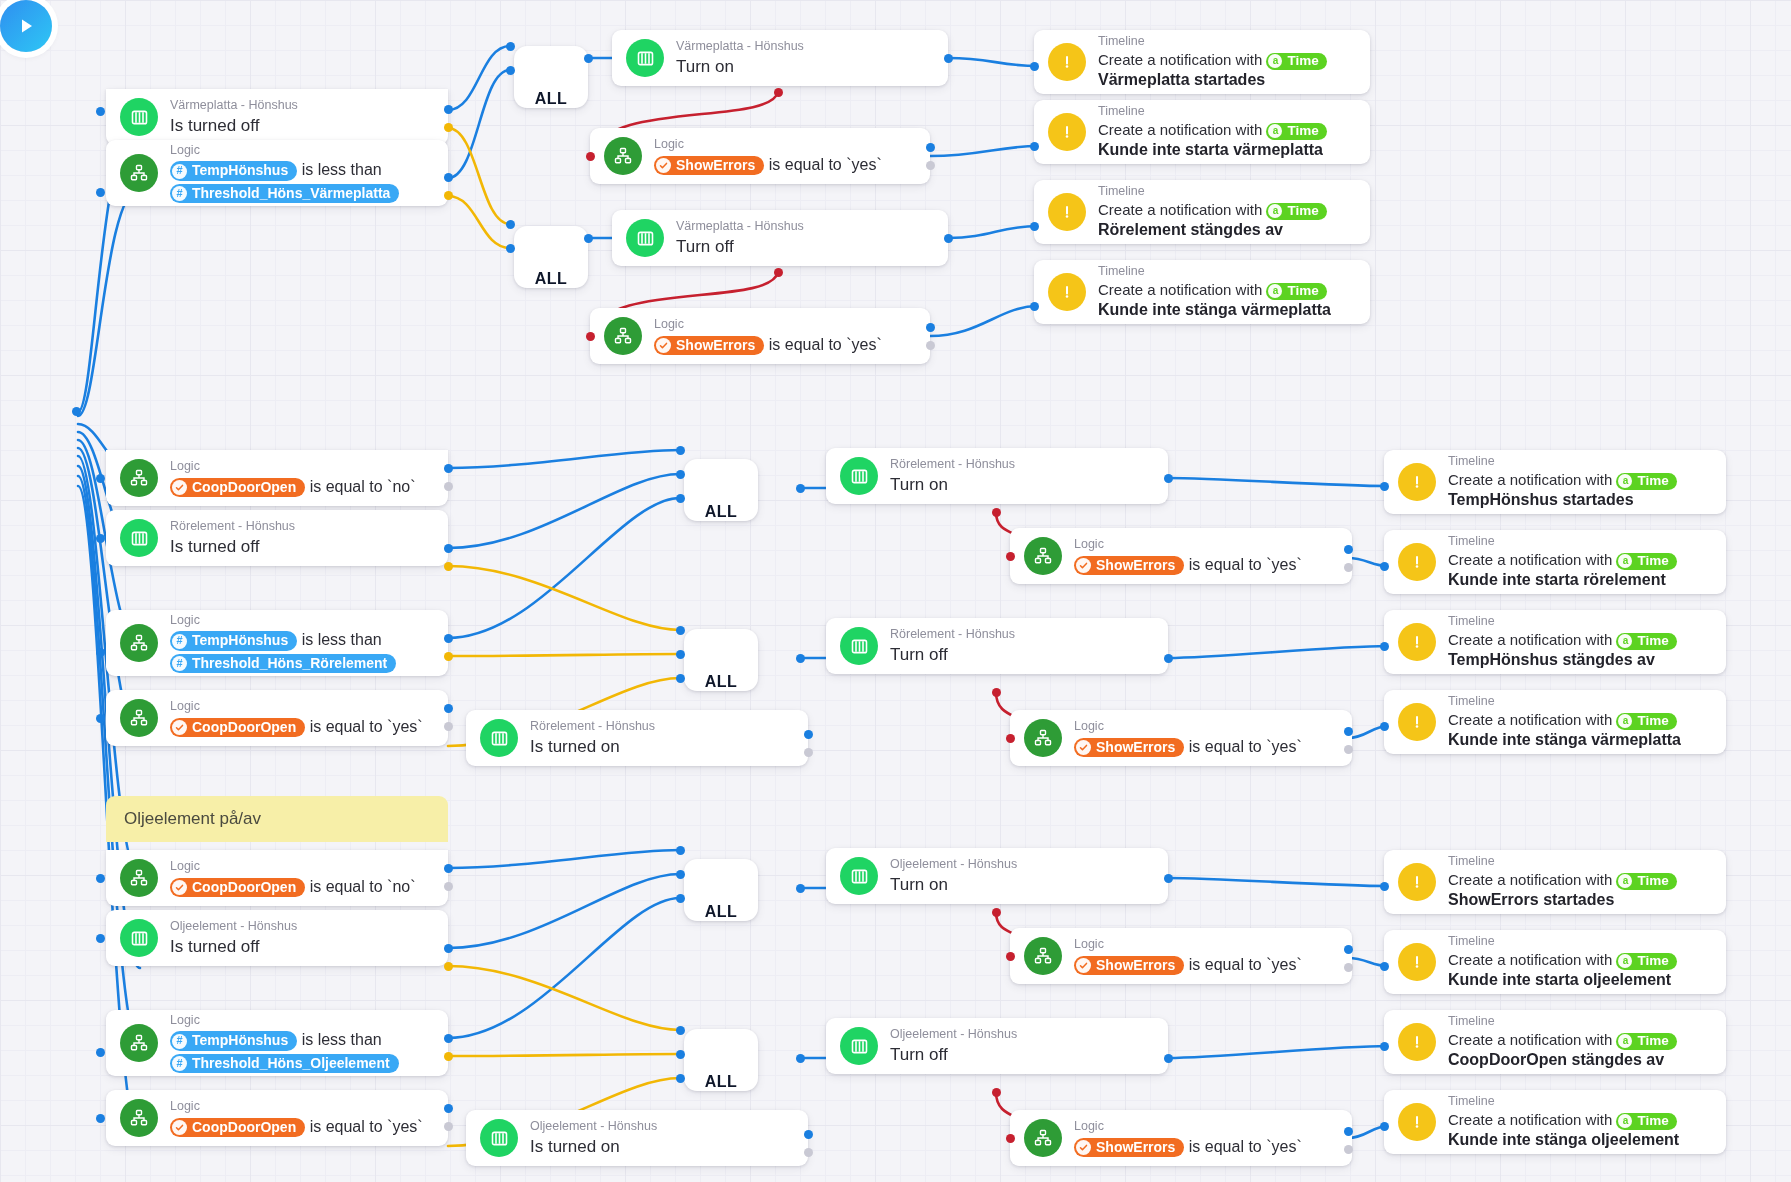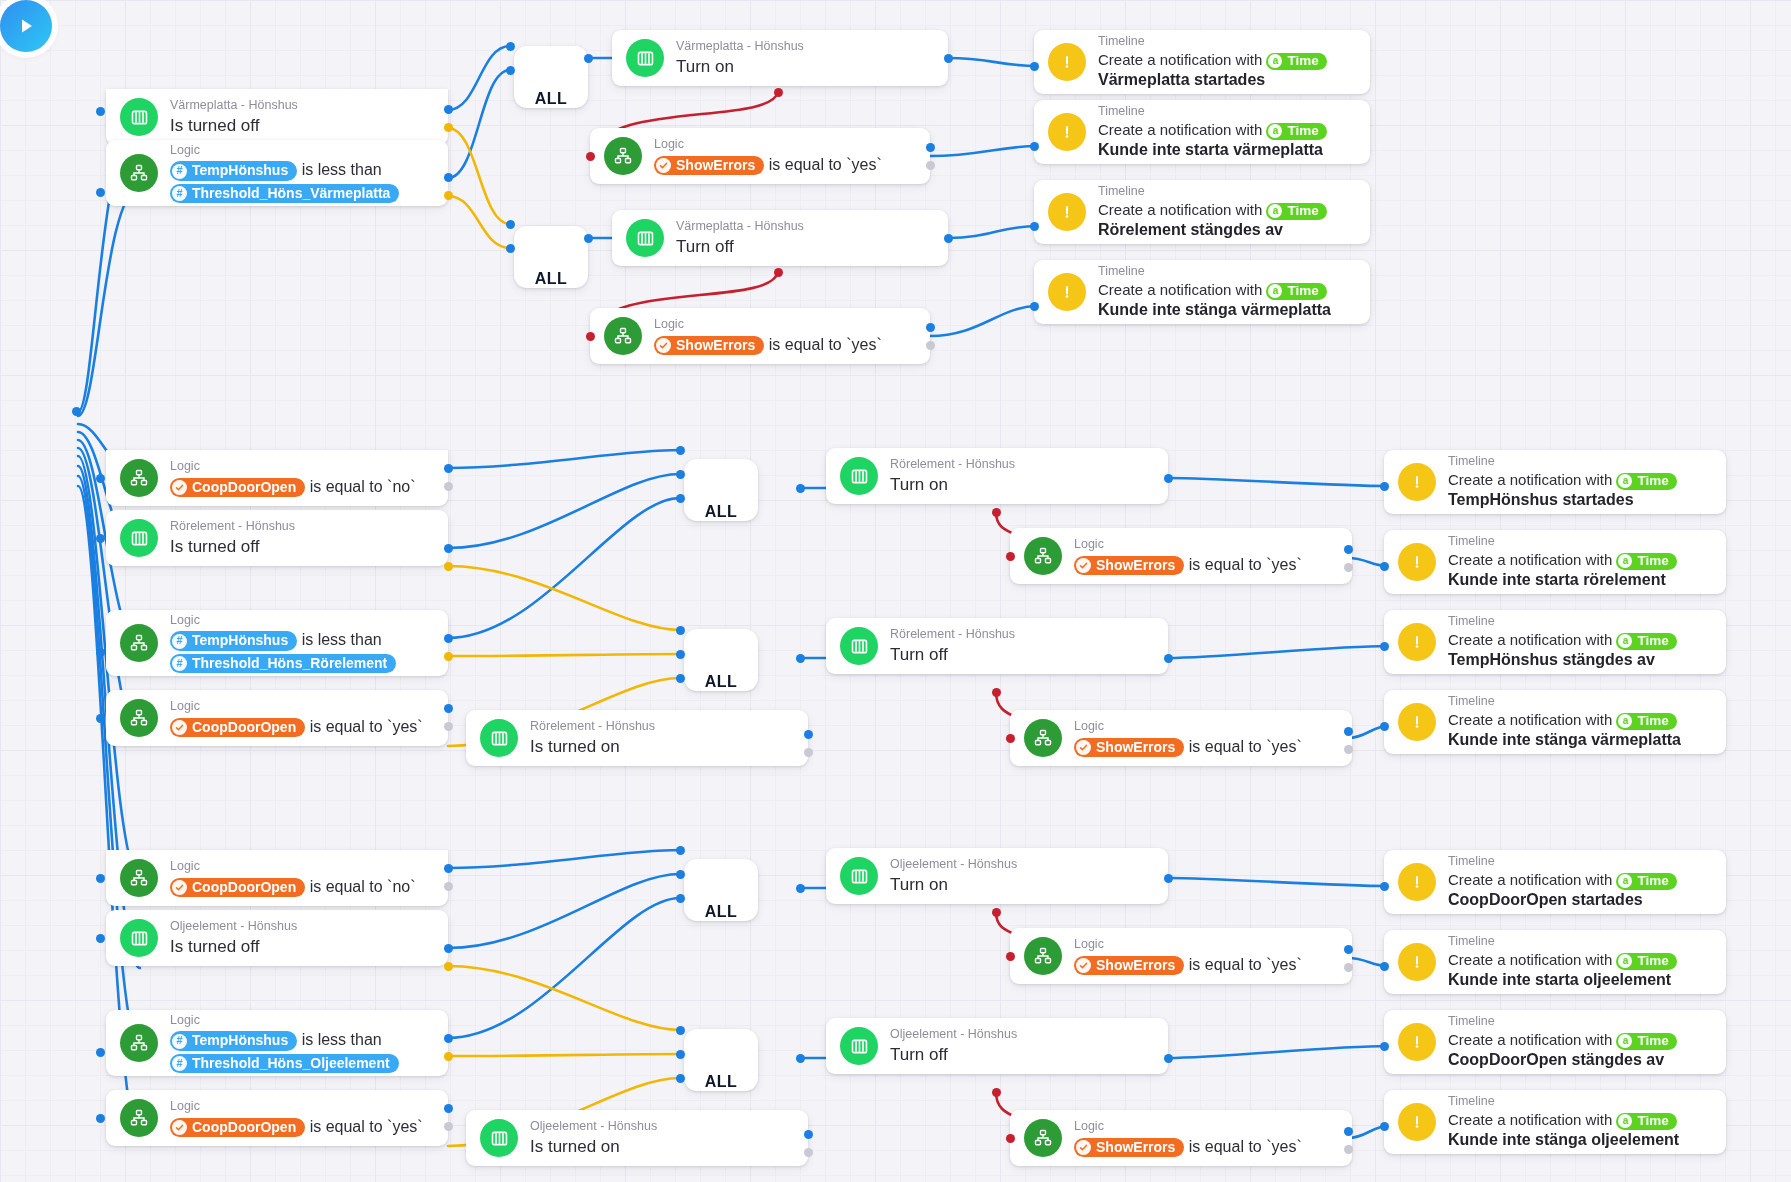--- a/index.html
+++ b/index.html
@@ -750,20 +750,23 @@
         <span class="pill green">
           <span class="badge">a</span>
           <span>Time</span>
         </span>
       </div>
       <div class="bold-t">Kunde inte stänga värmeplatta</div>
     </div>
   </div>
   <div class="port blue" style="left:1380px; top:722px;"></div>
 
+  <div class="group-header" style="left:106px; top:796px; width:342px; height:46px;">
+    <span>Oljeelement på/av</span>
+  </div>
 
   <div class="card square-top" style="left:106px; top:850px; width:342px; height:56px;">
     <span class="ic ic-logic">
       <svg width="20" height="20" viewBox="0 0 24 24" fill="none" stroke="#fff" stroke-width="1.7">
         <rect x="9" y="3" width="6" height="5" rx="1"></rect>
           <rect x="3" y="15" width="6" height="5" rx="1"></rect>
         <rect x="15" y="15" width="6" height="5" rx="1"></rect>
           <path d="M12 8v4M6 15v-3h12v3"></path>
       </svg>
     </span>
@@ -985,21 +988,21 @@
         </svg>
     </span>
     <div class="body">
       <div class="sub">Timeline</div>
       <div class="main-sm"><span>Create a notification with</span>
         <span class="pill green">
           <span class="badge">a</span>
           <span>Time</span>
         </span>
       </div>
-      <div class="bold-t">CoopDoorOpen startades</div>
+      <div class="bold-t">ShowErrors startades</div>
     </div>
   </div>
   <div class="port blue" style="left:1380px; top:882px;"></div>
 
   <div class="card" style="left:1384px; top:930px; width:342px; height:64px;">
     <span class="ic ic-timeline">
       <svg width="22" height="22" viewBox="0 0 24 24">
           <path d="M12 6.5v7" stroke="#fff" stroke-width="2.2" stroke-linecap="round"></path>
           <circle cx="12" cy="17" r="1.4" fill="#fff"></circle>
         </svg>

